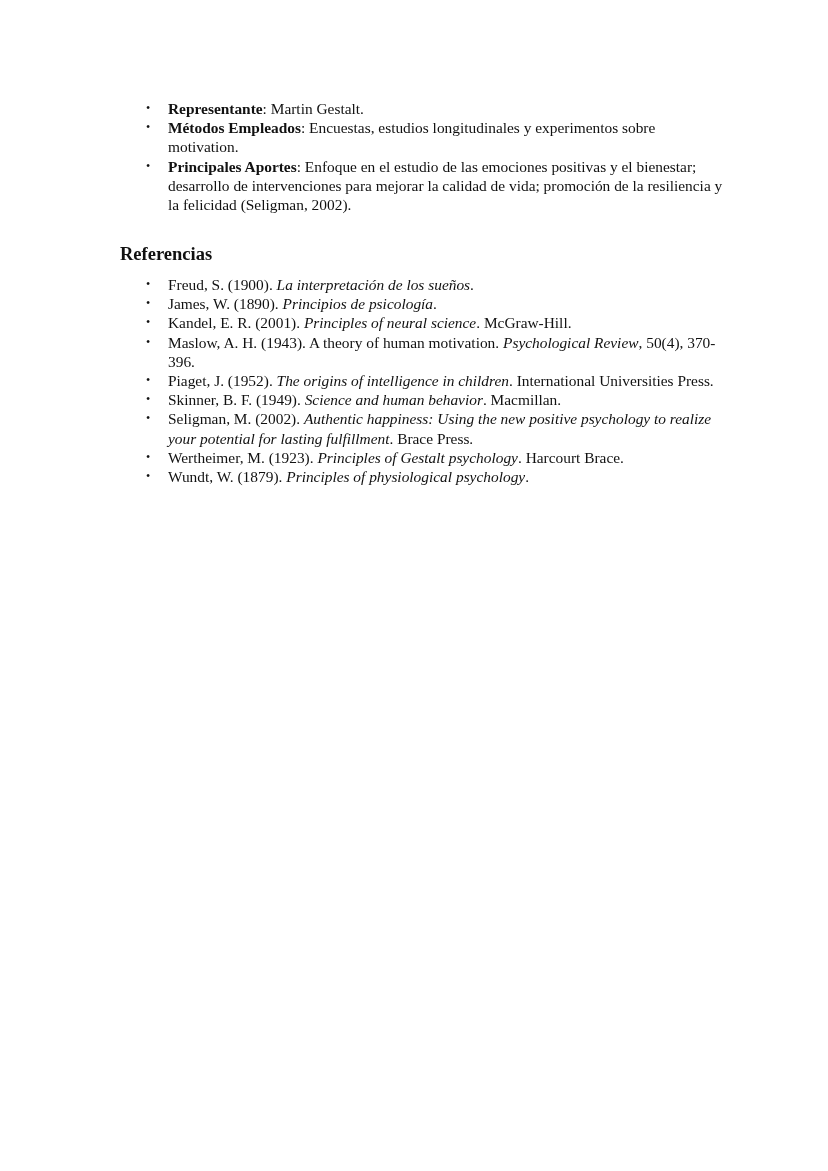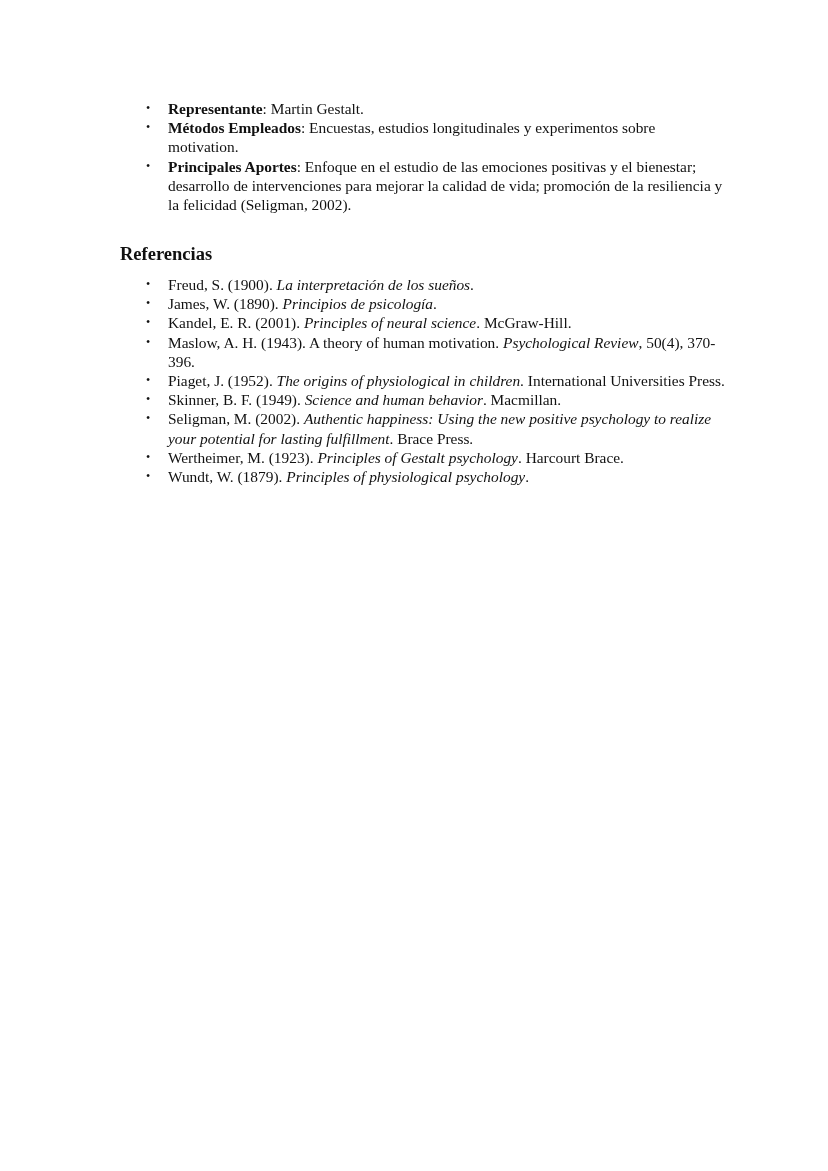--- a/index.html
+++ b/index.html
@@ -26,20 +26,20 @@
     <li><span class="bullet">•</span><b>Principales Aportes</b><span>: Enfoque en el estudio de las emociones positivas y el bienestar; desarrollo de intervenciones para mejorar la calidad de vida; promoción de la resiliencia y la felicidad (Seligman, 2002).</span></li>
   </ul>
 
   <h2 class="heading">Referencias</h2>
 
   <ul class="list2">
     <li><span class="bullet">•</span><span>Freud, S. (1900). </span><i>La interpretación de los sueños</i><span>.</span></li>
     <li><span class="bullet">•</span><span>James, W. (1890). </span><i>Principios de psicología</i><span>.</span></li>
     <li><span class="bullet">•</span><span>Kandel, E. R. (2001). </span><i>Principles of neural science</i><span>. McGraw-Hill.</span></li>
     <li><span class="bullet">•</span><span>Maslow, A. H. (1943). A theory of human motivation. </span><i>Psychological Review</i><span>, 50(4), 370-396.</span></li>
-    <li><span class="bullet">•</span><span>Piaget, J. (1952). </span><i>The origins of physiological in children</i><span>. International Universities Press.</span></li>
+    <li><span class="bullet">•</span><span>Piaget, J. (1952). </span><i>The origins of intelligence in children</i><span>. International Universities Press.</span></li>
     <li><span class="bullet">•</span><span>Skinner, B. F. (1949). </span><i>Science and human behavior</i><span>. Macmillan.</span></li>
     <li><span class="bullet">•</span><span>Seligman, M. (2002). </span><i>Authentic happiness: Using the new positive psychology to realize your potential for lasting fulfillment</i><span>. Brace Press.</span></li>
     <li><span class="bullet">•</span><span>Wertheimer, M. (1923). </span><i>Principles of Gestalt psychology</i><span>. Harcourt Brace.</span></li>
     <li><span class="bullet">•</span><span>Wundt, W. (1879). </span><i>Principles of physiological psychology</i><span>.</span></li>
   </ul>
 
 </div>
 
 </body></html>

